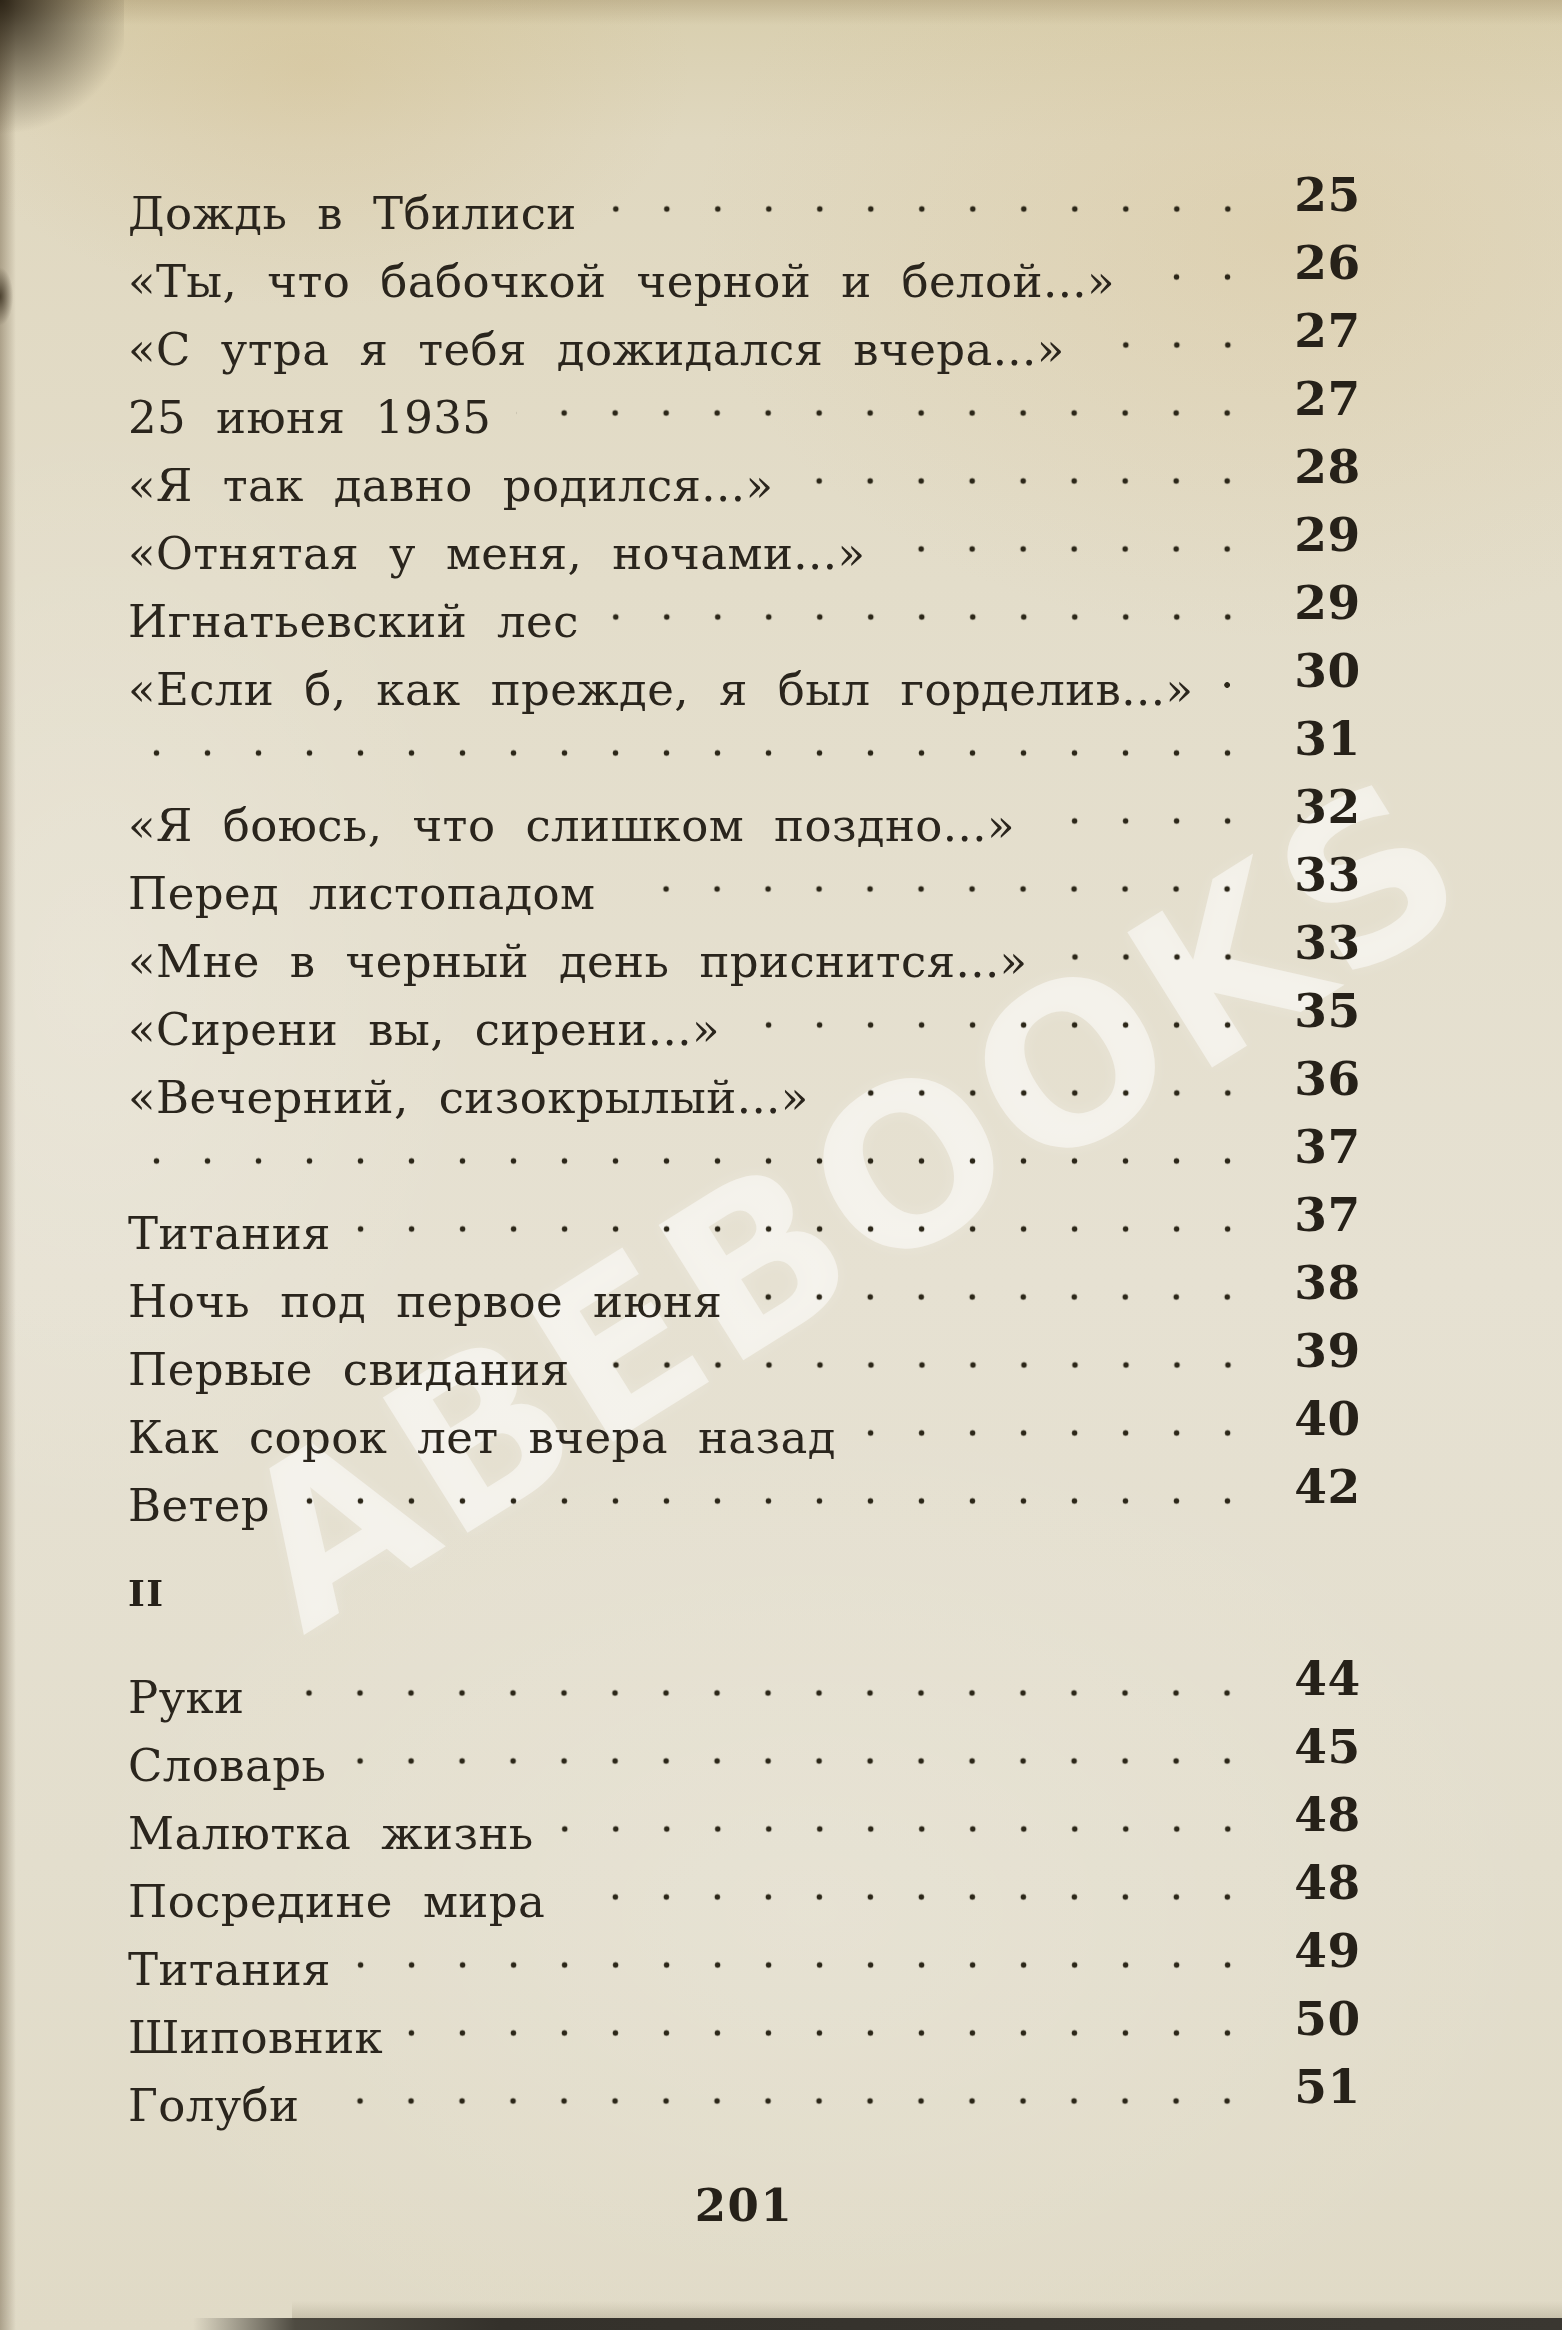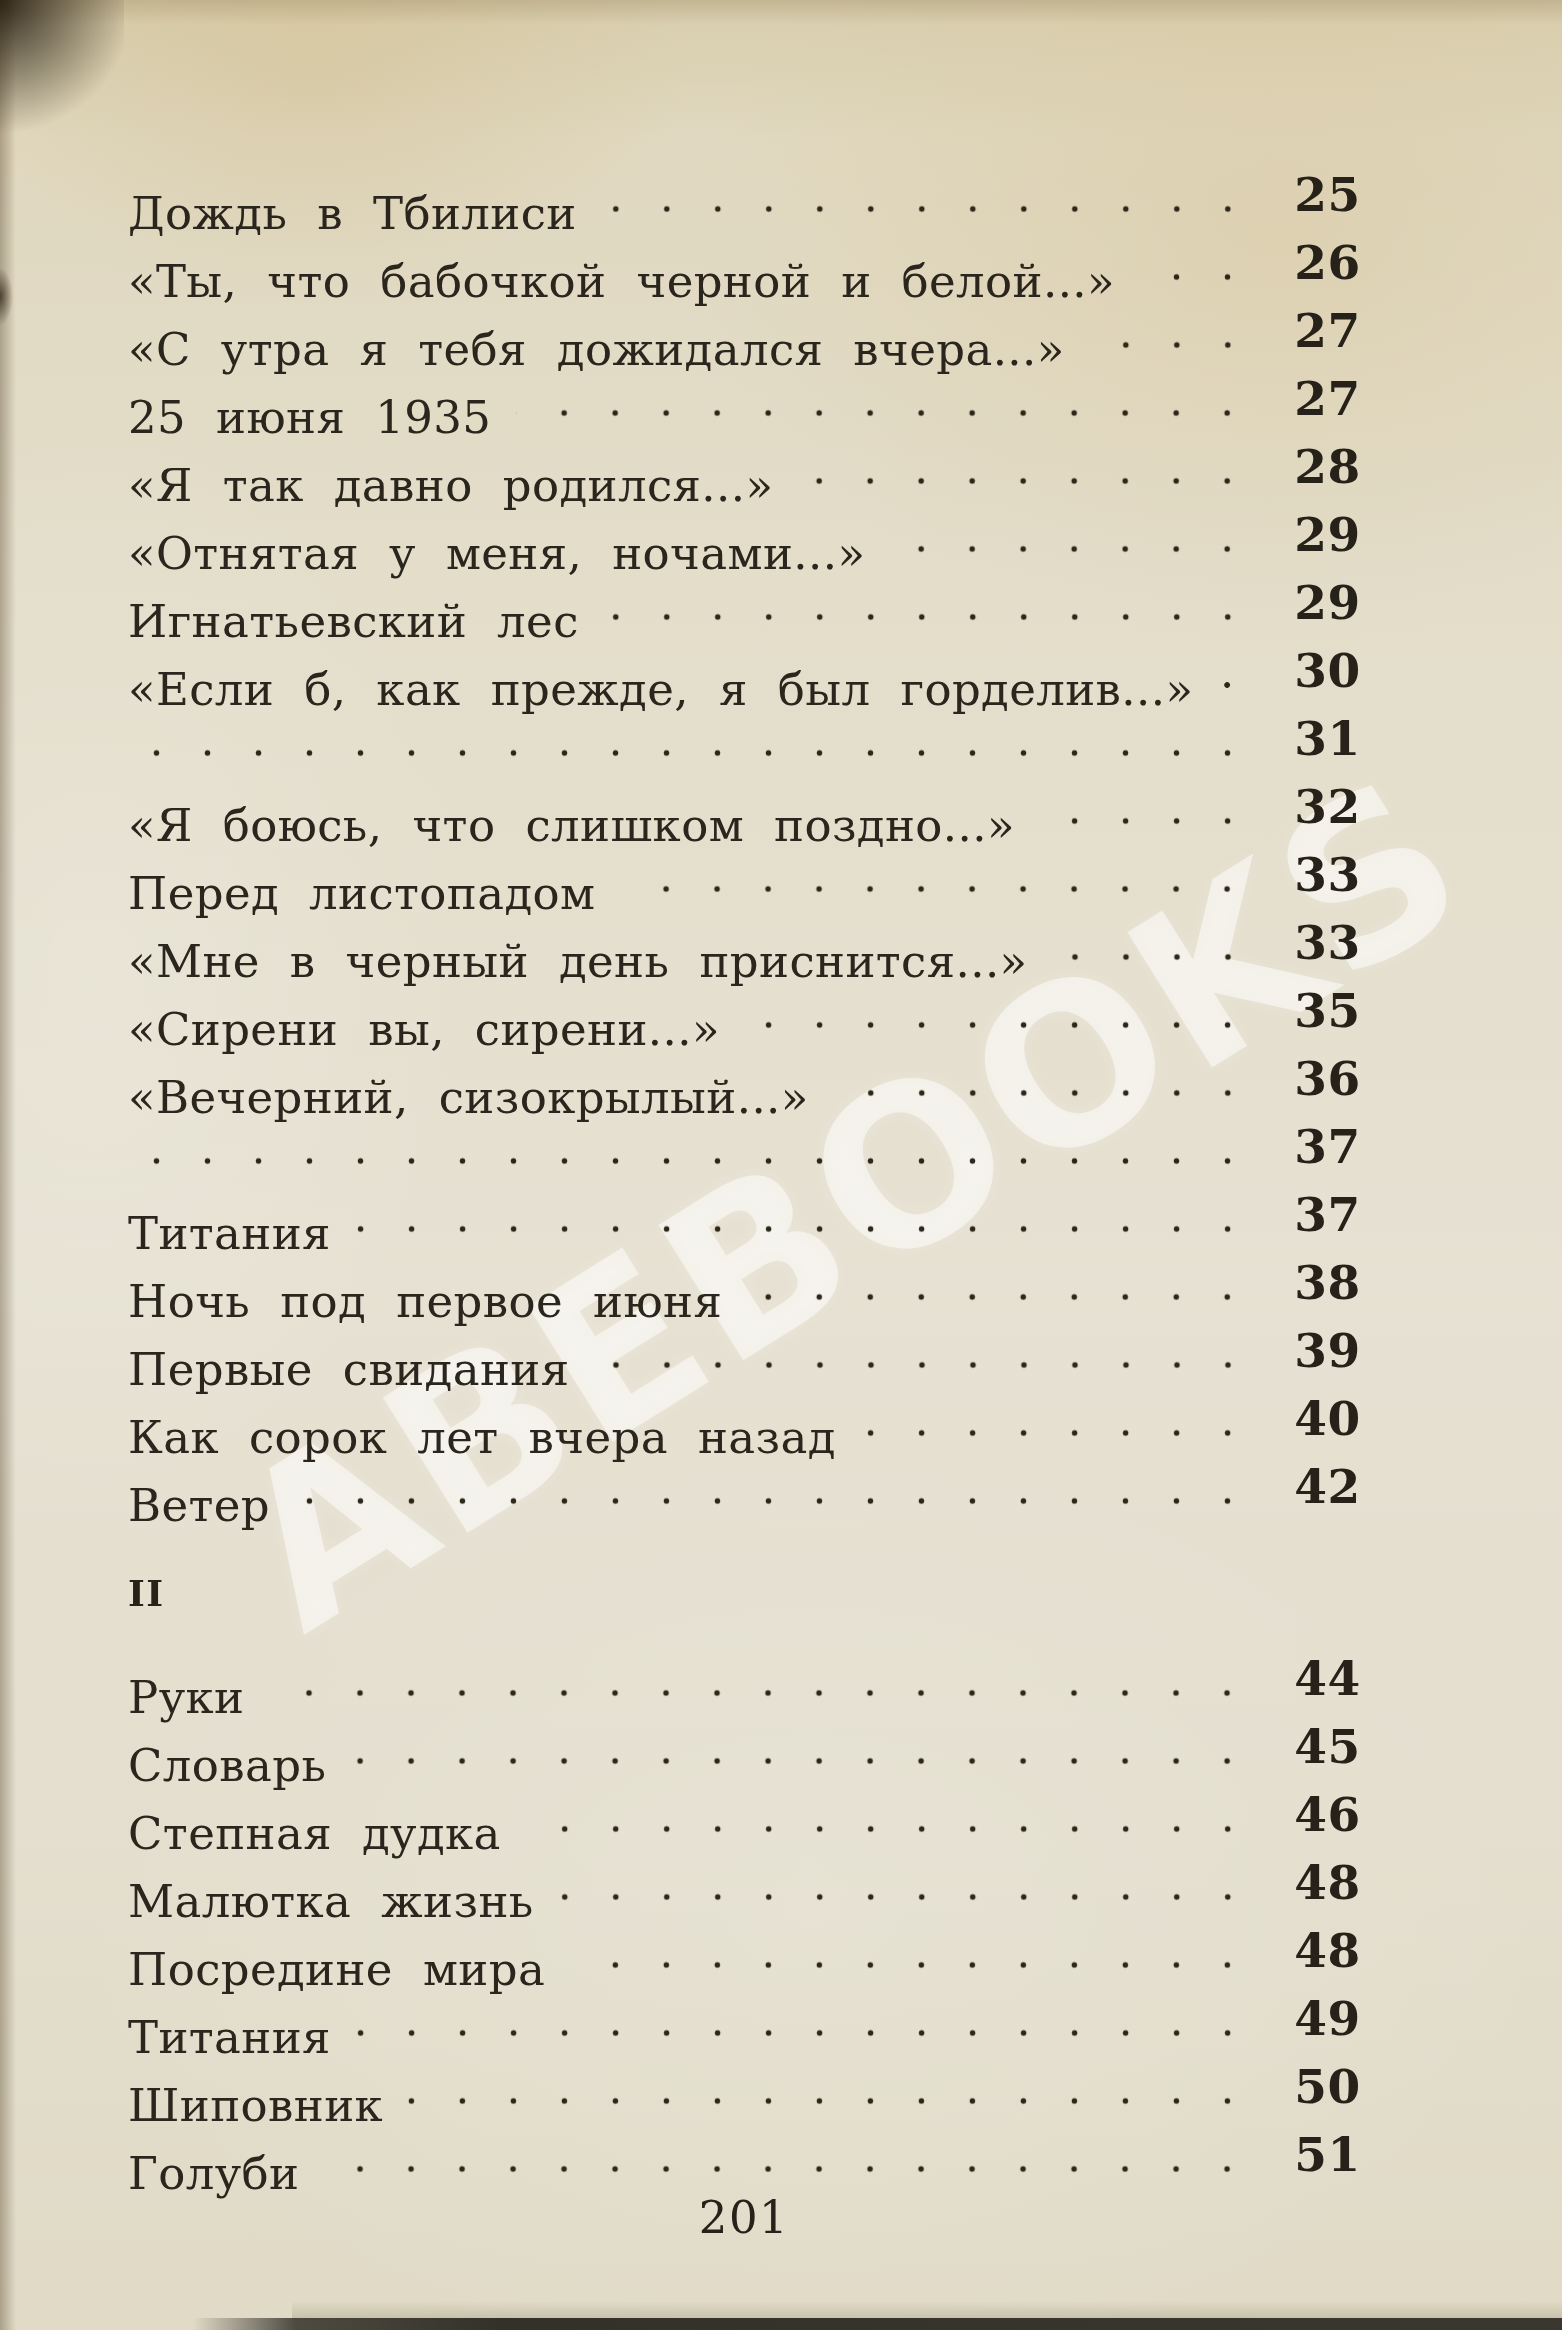--- a/index.html
+++ b/index.html
@@ -78,23 +78,22 @@
     word-spacing: normal; letter-spacing: 0.7px;
   }
   .section-heading {
     height: 70px; margin: 38px 0 16px 0;
     display: flex; align-items: center;
     font-size: 36px; font-weight: 700; color: #262119;
     letter-spacing: 1.5px;
   }
   .folio {
     position: absolute; top: 2179px; left: 0; width: 1488px; height: 61px;
-    text-align: center; font-size: 45px; font-weight: 400; color: #262119;
+    text-align: center; font-size: 45px; font-weight: 700; color: #262119;
     letter-spacing: 1.5px;
-    margin-top: 12px;
   }
 </style>
 </head>
 <body>
 
 <div class="photo">
   <div class="edge-top"></div>
   <div class="edge-left"></div>
   <div class="corner-shadow"></div>
   <div class="edge-speck"></div>
@@ -205,25 +204,20 @@
     <span class="title">Руки</span>
     <span class="leader"></span>
     <span class="pageno">44</span>
   </div>
       <div class="toc-row">
     <span class="title">Словарь</span>
     <span class="leader"></span>
     <span class="pageno">45</span>
   </div>
       <div class="toc-row">
-    <span class="title">Степная дудка</span>
-    <span class="leader"></span>
-    <span class="pageno">46</span>
-  </div>
-      <div class="toc-row">
     <span class="title">Малютка жизнь</span>
     <span class="leader"></span>
     <span class="pageno">48</span>
   </div>
       <div class="toc-row">
     <span class="title">Посредине мира</span>
     <span class="leader"></span>
     <span class="pageno">48</span>
   </div>
       <div class="toc-row">

